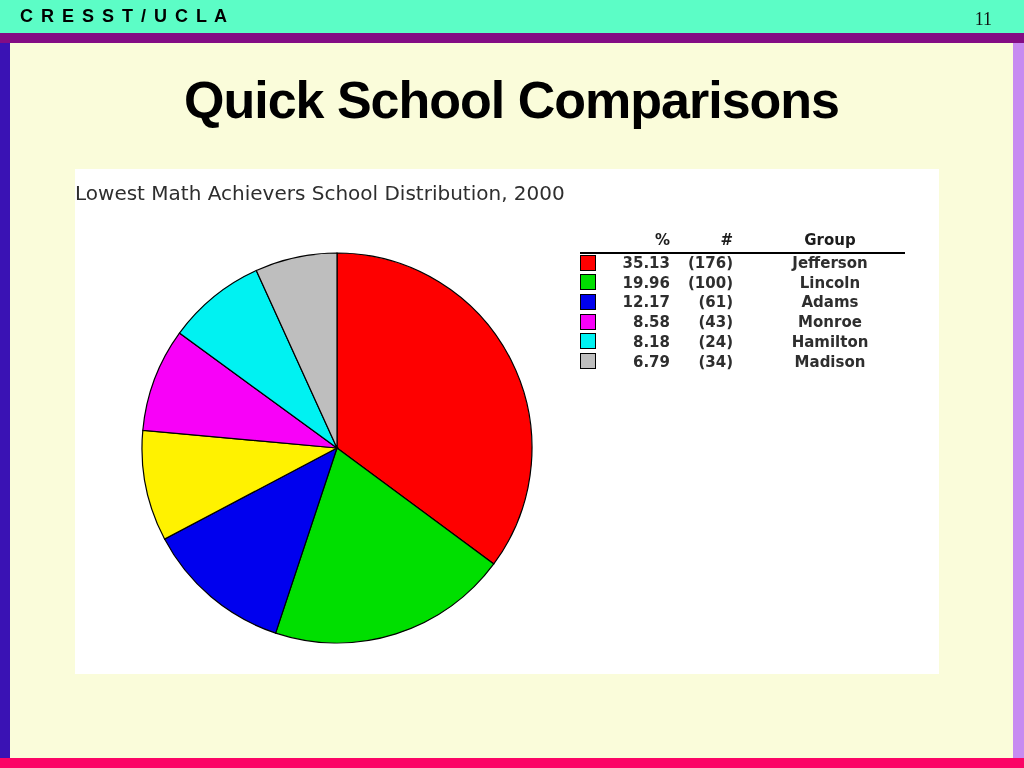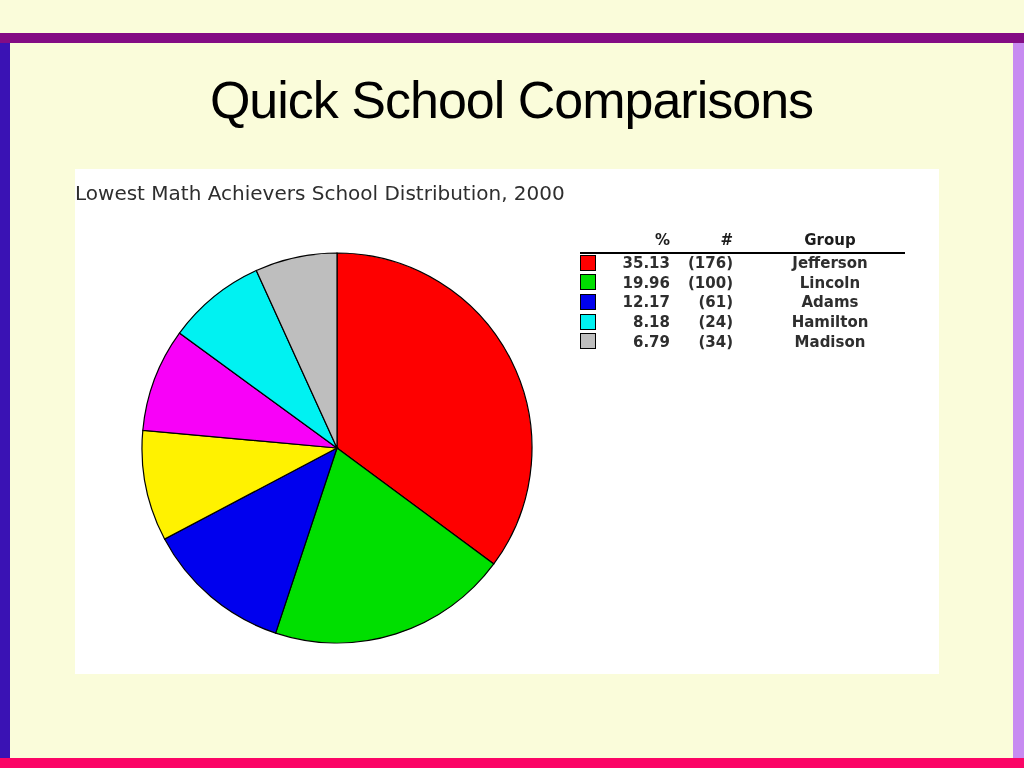--- a/index.html
+++ b/index.html
@@ -37,21 +37,21 @@
     background: var(--lavender, #c78bf1);
   }
   .bottom-bar {
     position: absolute; left: 0; top: 758px; width: 1024px; height: 10px;
     background: var(--pink, #fb0566);
   }
 
   
   .page-title {
     position: absolute; left: 10px; top: 70px; width: 1003px;
-    text-align: center; font-size: 52px; font-weight: normal; color: #000;
+    text-align: center; font-size: 52px; font-weight: bold; color: #000;
     letter-spacing: -1px; font-family: "Liberation Sans", sans-serif;
   }
   .chart-panel {
     position: absolute; left: 75px; top: 169px; width: 864px; height: 505px;
     background: #ffffff;
   }
   .chart-title {
     position: absolute; left: 0; top: 12px; width: 864px;
     font-size: 20px; color: #2e2e2e;
     font-family: "DejaVu Sans", sans-serif;
@@ -78,20 +78,24 @@
   .swatch {
     display: inline-block; width: 16px; height: 16px;
     border: 1.5px solid #000; vertical-align: middle; margin-top: -2px;
   }
 </style>
 </head>
 <body>
 
 <div class="slide">
 
+  <div class="top-banner">
+    <div class="brand">C R E S S T / U C L A</div>
+    <div class="page-number">11</div>
+  </div>
 
   <div class="purple-bar"></div>
   <div class="left-border"></div>
   <div class="right-border"></div>
   <div class="bottom-bar"></div>
 
   <h1 class="page-title">Quick School Comparisons</h1>
 
   <div class="chart-panel">
     <svg class="pie-svg" viewBox="0 0 864 505" xmlns="http://www.w3.org/2000/svg">
@@ -128,20 +132,26 @@
             <td class="col-cnt">(100)</td>
             <td class="col-nm">Lincoln</td>
           </tr>
           <tr>
             <td class="col-sw"><span class="swatch" style="background: rgb(0, 0, 238);"></span></td>
             <td class="col-pct">12.17</td>
             <td class="col-cnt">(61)</td>
             <td class="col-nm">Adams</td>
           </tr>
           <tr>
+            <td class="col-sw"><span class="swatch" style="background: rgb(248, 1, 248);"></span></td>
+            <td class="col-pct">8.58</td>
+            <td class="col-cnt">(43)</td>
+            <td class="col-nm">Monroe</td>
+          </tr>
+          <tr>
             <td class="col-sw"><span class="swatch" style="background: rgb(0, 242, 242);"></span></td>
             <td class="col-pct">8.18</td>
             <td class="col-cnt">(24)</td>
             <td class="col-nm">Hamilton</td>
           </tr>
           <tr>
             <td class="col-sw"><span class="swatch" style="background: rgb(190, 190, 190);"></span></td>
             <td class="col-pct">6.79</td>
             <td class="col-cnt">(34)</td>
             <td class="col-nm">Madison</td>

